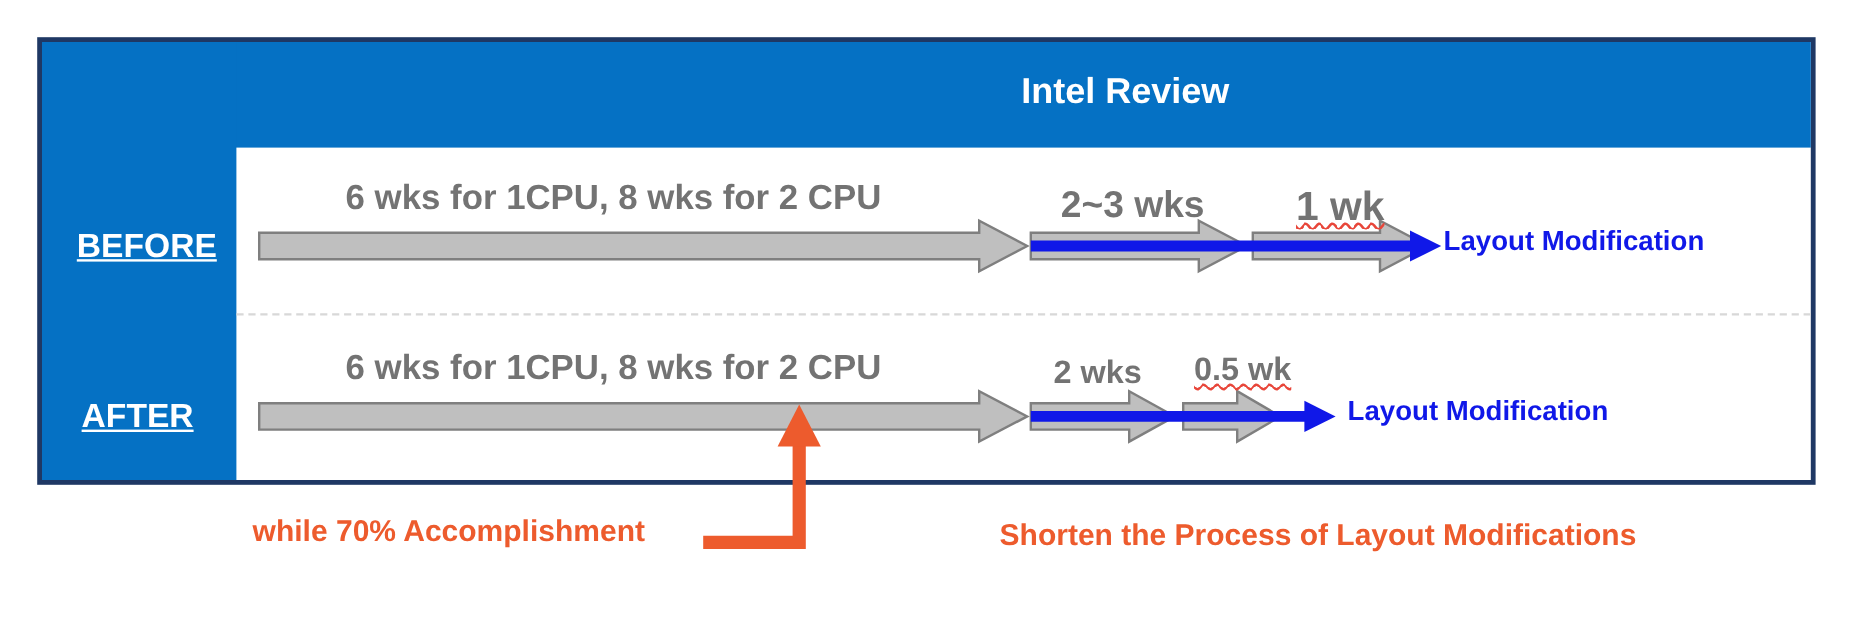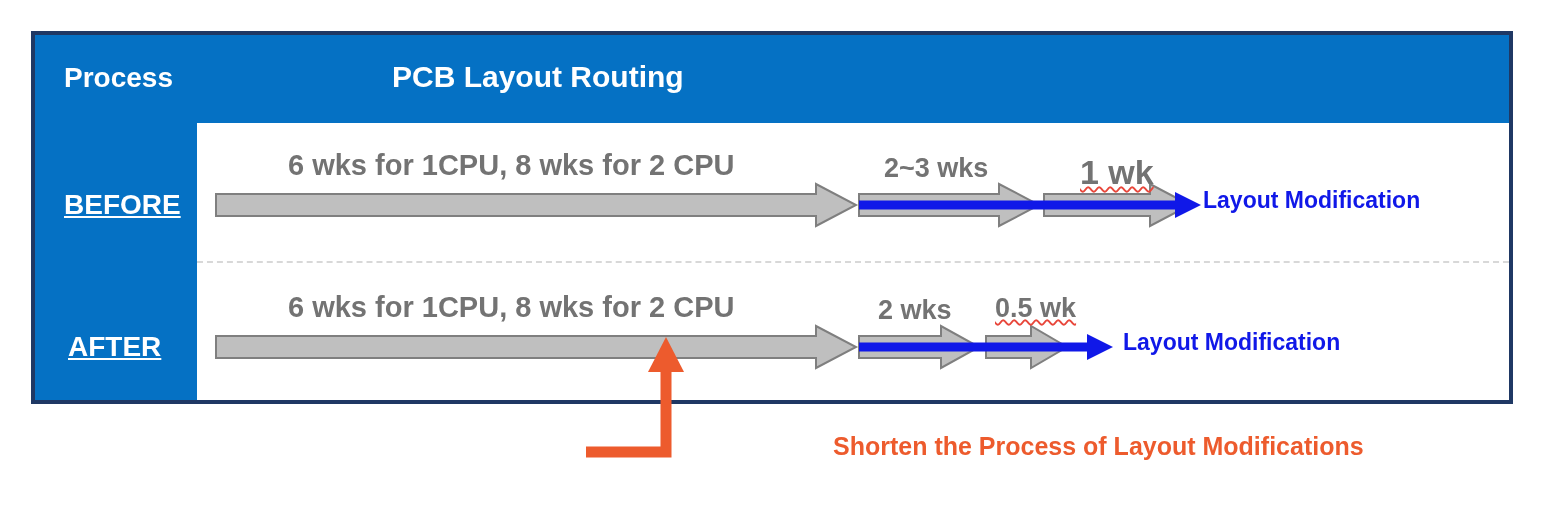--- a/index.html
+++ b/index.html
@@ -90,21 +90,21 @@
   }
   .cap.sq {
     text-decoration: underline;
     text-decoration-color: #E8463A;
     text-decoration-style: wavy;
     text-decoration-thickness: 2px;
     text-underline-offset: 2px;
   }
   
   #cap-b-main { left: 253px; top: 114px; font-size: 29px; }
-  #cap-b-rev  { left: 849px; top: 118px; font-size: 27px; }
+  #cap-b-rev  { left: 849px; top: 118px; font-size: 31px; }
   #cap-b-fix  { left: 1033px;top: 118px; font-size: 34px; margin-left: 12px; }
   
   #cap-a-main { left: 253px; top: 256px; font-size: 29px; }
   #cap-a-rev  { left: 843px; top: 260px; font-size: 27px; }
   #cap-a-fix  { left: 960px; top: 258px; font-size: 27px; }
 
   
   .lm {
     position: absolute;
     color: #1018E8;
@@ -160,22 +160,21 @@
   }
 </style>
 </head>
 <body>
 
 <div id="panel">
 
   <div id="blue-header-band"></div>
   <div id="blue-side-band"></div>
 
-  <div class="hdr" id="hdr-process">Process</div>
-  <div class="hdr" id="hdr-routing">PCB Layout Routing</div>
+  <div class="hdr" id="hdr-review">Intel Review</div>
 
   <div class="row-label" id="label-before">BEFORE</div>
   <div class="row-label" id="label-after">AFTER</div>
 
   <div id="row-divider"></div>
 
   <div class="cap" id="cap-b-main">6 wks for 1CPU, 8 wks for 2 CPU</div>
   <div class="cap" id="cap-b-rev">2~3 wks</div>
   <div class="cap sq" id="cap-b-fix">1 wk</div>
   <div class="lm" id="lm-before">Layout Modification</div>
@@ -217,20 +216,21 @@
     </g>
 
     <g>
       <line x1="824" y1="312" x2="1058" y2="312" stroke="#1018E8" stroke-width="9"></line>
       <path d="M 1052,299 L 1078,312 L 1052,325 Z" fill="#1018E8"></path>
     </g>
   </svg>
 </div>
 
 <div class="note" id="note-left">
+  <div>while 70% Accomplishment</div>
 </div>
 
 <div class="note" id="note-right">Shorten the Process of Layout Modifications</div>
 
 <svg id="callout-layer" viewBox="0 0 1548 526">
   <path d="M 586,452 L 666,452 L 666,360" fill="none" stroke="#ED5B2D" stroke-width="11" stroke-linecap="butt" stroke-linejoin="miter"></path>
   <path d="M 666,337 L 684,372 L 648,372 Z" fill="#ED5B2D"></path>
 </svg>
 
 </body></html>

